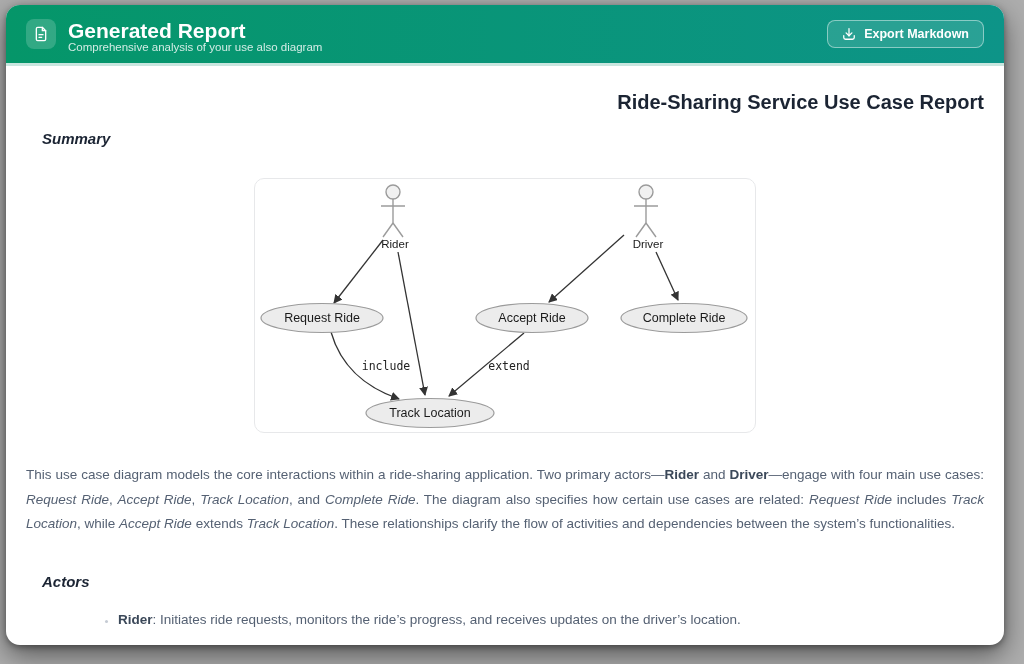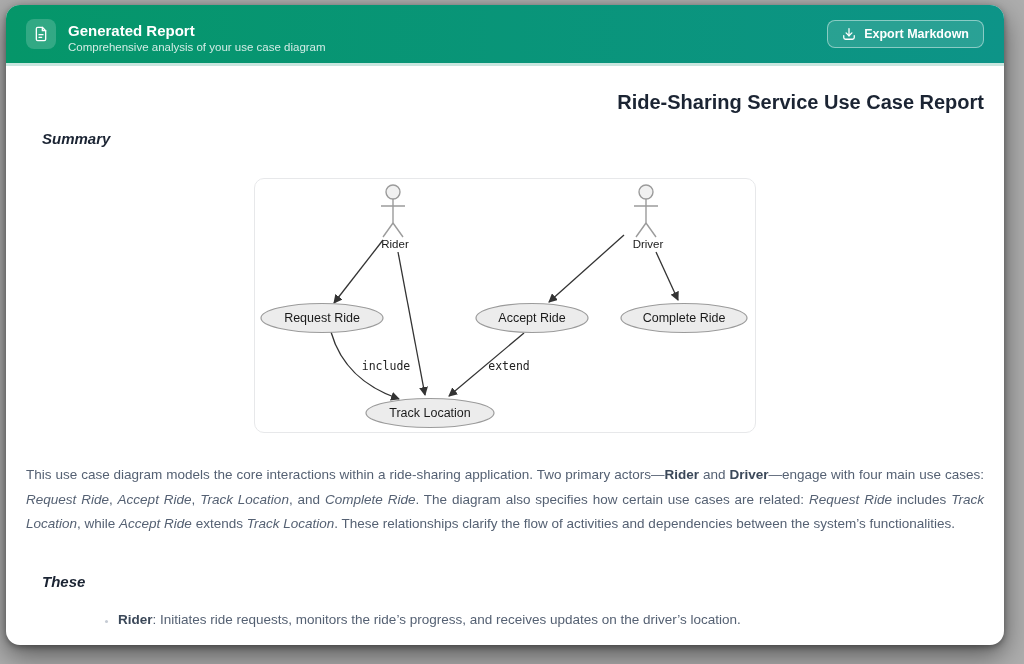--- a/index.html
+++ b/index.html
@@ -21,21 +21,21 @@
     background:linear-gradient(90deg,#059669 0%,#0d9488 100%);
     border-bottom:3px solid #c9e6df;
     display:flex;align-items:center;gap:12px;padding:0 20px;
   }
   .icon-box{
     width:30px;height:30px;border-radius:8px;flex:none;
     background:rgba(255,255,255,0.18);
     display:flex;align-items:center;justify-content:center;
   }
   .header-titles{display:flex;flex-direction:column;gap:2px;}
-  .header-title{color:#ffffff;font-size:15px;font-weight:700;line-height:17px;margin-top:8px;}
+  .header-title{color:#ffffff;font-size:21px;font-weight:700;line-height:17px;margin-top:8px;}
   .header-subtitle{color:rgba(255,255,255,0.82);font-size:11.5px;line-height:13px;}
   .export-btn{
     margin-left:auto;display:flex;align-items:center;gap:8px;
     background:rgba(255,255,255,0.12);
     border:1px solid rgba(255,255,255,0.45);
     border-radius:8px;padding:6px 14px;
     color:#ffffff;font-size:12.5px;font-weight:700;cursor:pointer;
     font-family:"Liberation Sans",sans-serif;
   }
   
@@ -84,21 +84,21 @@
     <div class="icon-box">
       <svg width="16" height="16" viewBox="0 0 24 24" fill="none" stroke="#ffffff" stroke-width="2" stroke-linecap="round" stroke-linejoin="round">
         <path d="M14 2H7a2 2 0 0 0-2 2v16a2 2 0 0 0 2 2h10a2 2 0 0 0 2-2V7z"></path>
         <path d="M14 2v5h5"></path>
         <line x1="9" y1="13" x2="15" y2="13"></line>
         <line x1="9" y1="17" x2="13" y2="17"></line>
       </svg>
     </div>
     <div class="header-titles">
       <div class="header-title">Generated Report</div>
-      <div class="header-subtitle">Comprehensive analysis of your use case diagram</div>
+      <div class="header-subtitle">Comprehensive analysis of your use also diagram</div>
     </div>
     <button class="export-btn">
       <span style="display:flex;">
         <svg width="14" height="14" viewBox="0 0 24 24" fill="none" stroke="#ffffff" stroke-width="2.2" stroke-linecap="round" stroke-linejoin="round">
           <path d="M21 15v3a3 3 0 0 1-3 3H6a3 3 0 0 1-3-3v-3"></path>
           <polyline points="7 10 12 15 17 10"></polyline>
           <line x1="12" y1="15" x2="12" y2="3"></line>
         </svg>
       </span>
       <span>Export Markdown</span>
@@ -156,20 +156,20 @@
         <ellipse cx="429" cy="139" rx="63" ry="14.5" fill="#ececec" stroke="#9b9b9b" stroke-width="1.2"></ellipse>
         <text class="uml-node-label" x="429" y="143" text-anchor="middle">Complete Ride</text>
 
         <ellipse cx="175" cy="234" rx="64" ry="14.5" fill="#ececec" stroke="#9b9b9b" stroke-width="1.2"></ellipse>
         <text class="uml-node-label" x="175" y="238" text-anchor="middle">Track Location</text>
       </svg>
     </div>
 
     <p class="summary-paragraph"><span>This use case diagram models the core interactions within a ride-sharing application. Two primary actors—</span><strong>Rider</strong><span> and </span><strong>Driver</strong><span>—engage with four main use cases: </span><em>Request Ride</em><span>, </span><em>Accept Ride</em><span>, </span><em>Track Location</em><span>, and </span><em>Complete Ride</em><span>. The diagram also specifies how certain use cases are related: </span><em>Request Ride</em><span> includes </span><em>Track Location</em><span>, while </span><em>Accept Ride</em><span> extends </span><em>Track Location</em><span>. These relationships clarify the flow of activities and dependencies between the system’s functionalities.</span></p>
 
-    <h2 class="section-heading actors-heading">These</h2>
+    <h2 class="section-heading actors-heading">Actors</h2>
 
     <ul class="actors-list">
       <li><strong>Rider</strong><span>: Initiates ride requests, monitors the ride’s progress, and receives updates on the driver’s location.</span></li>
       <li></li>
     </ul>
   </div>
 </div>
 
 </body></html>

